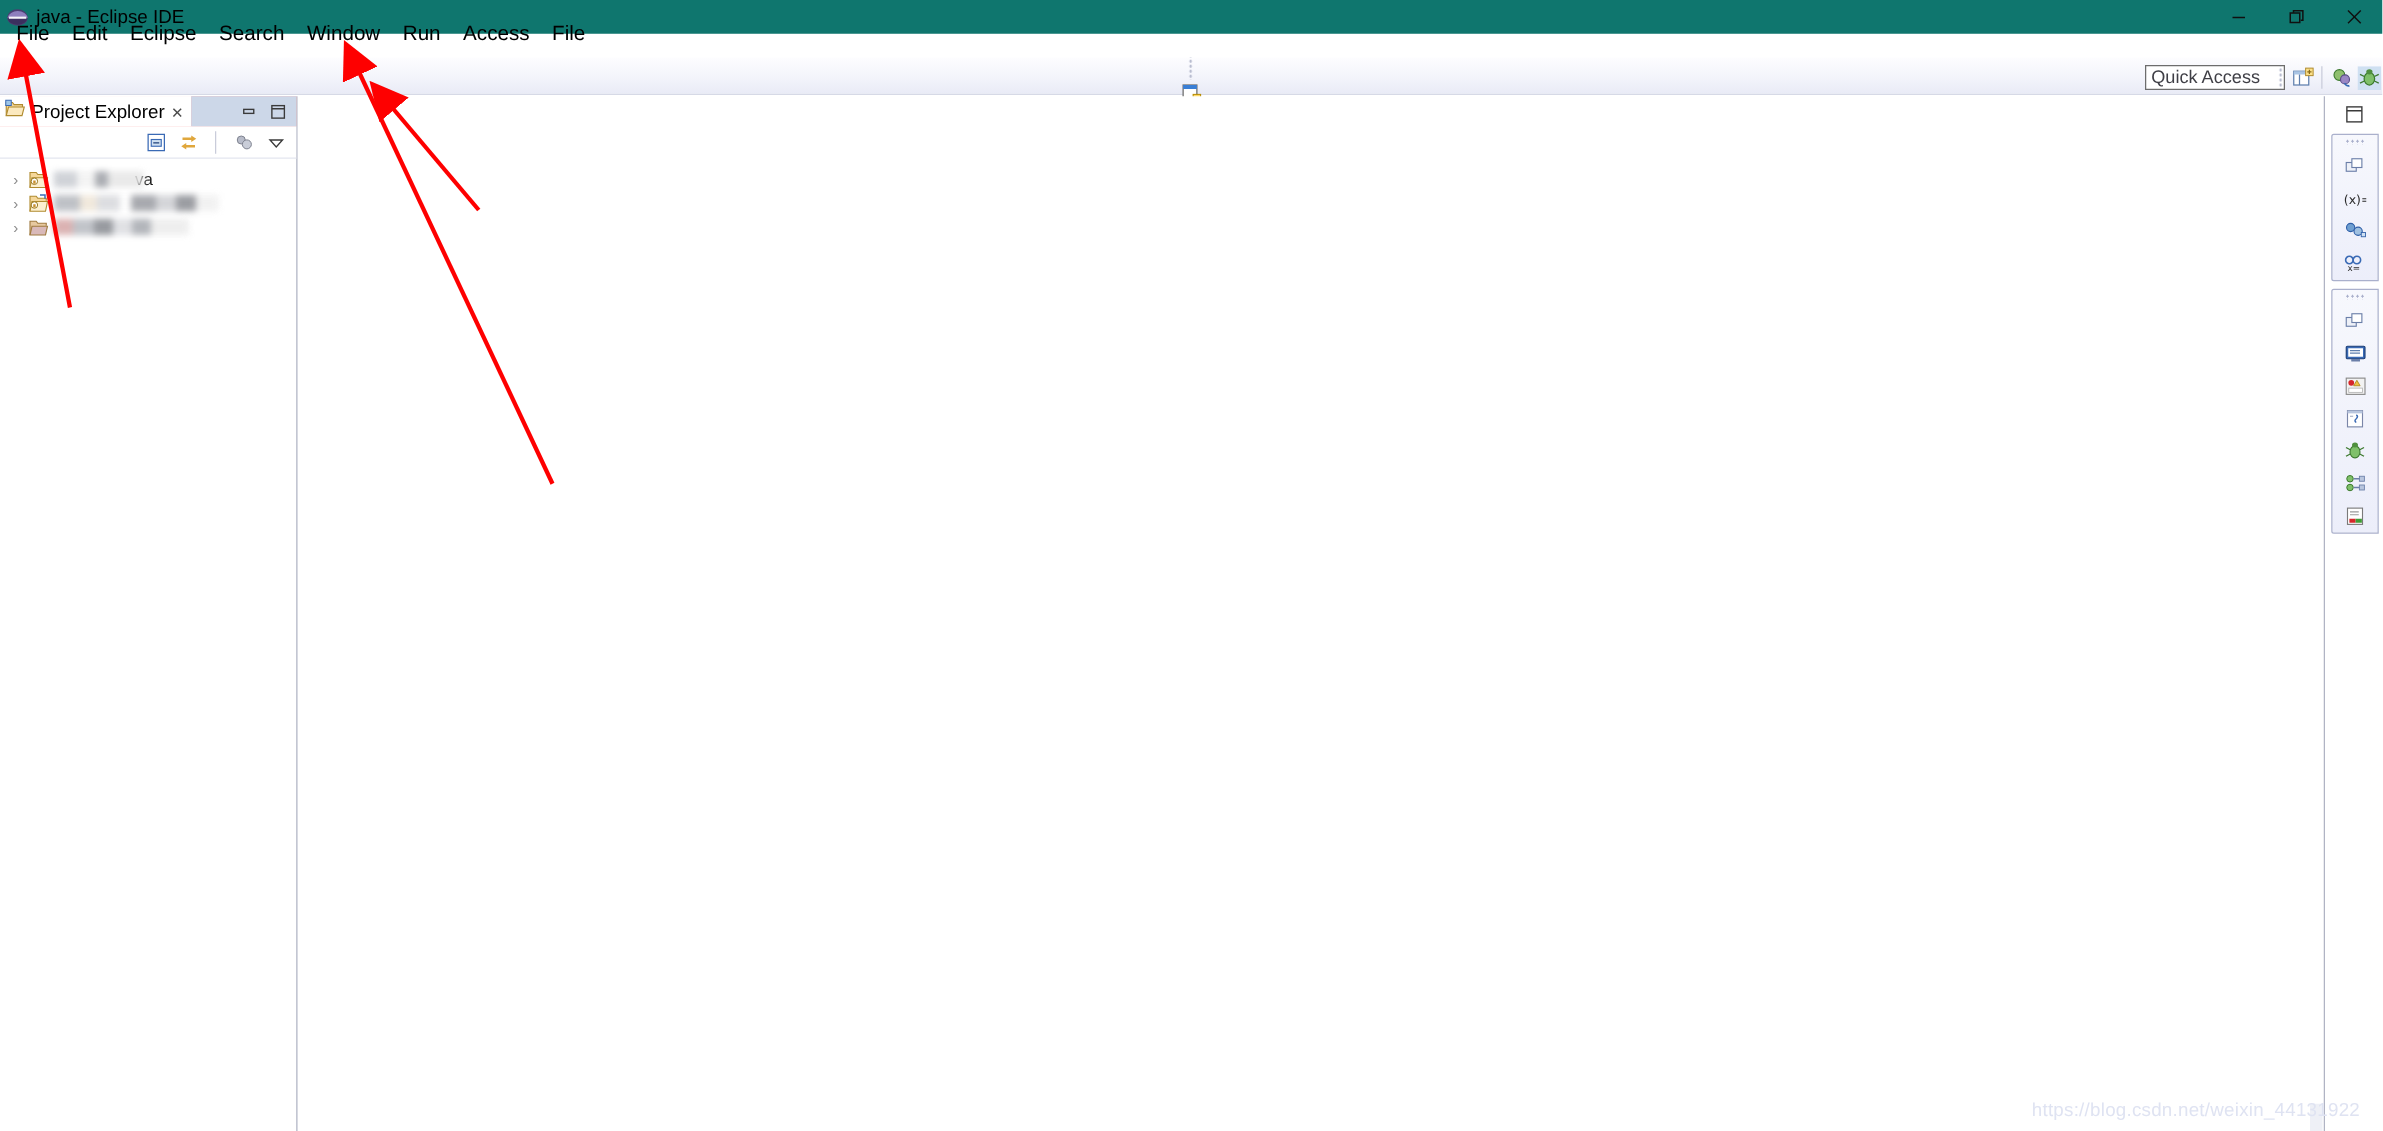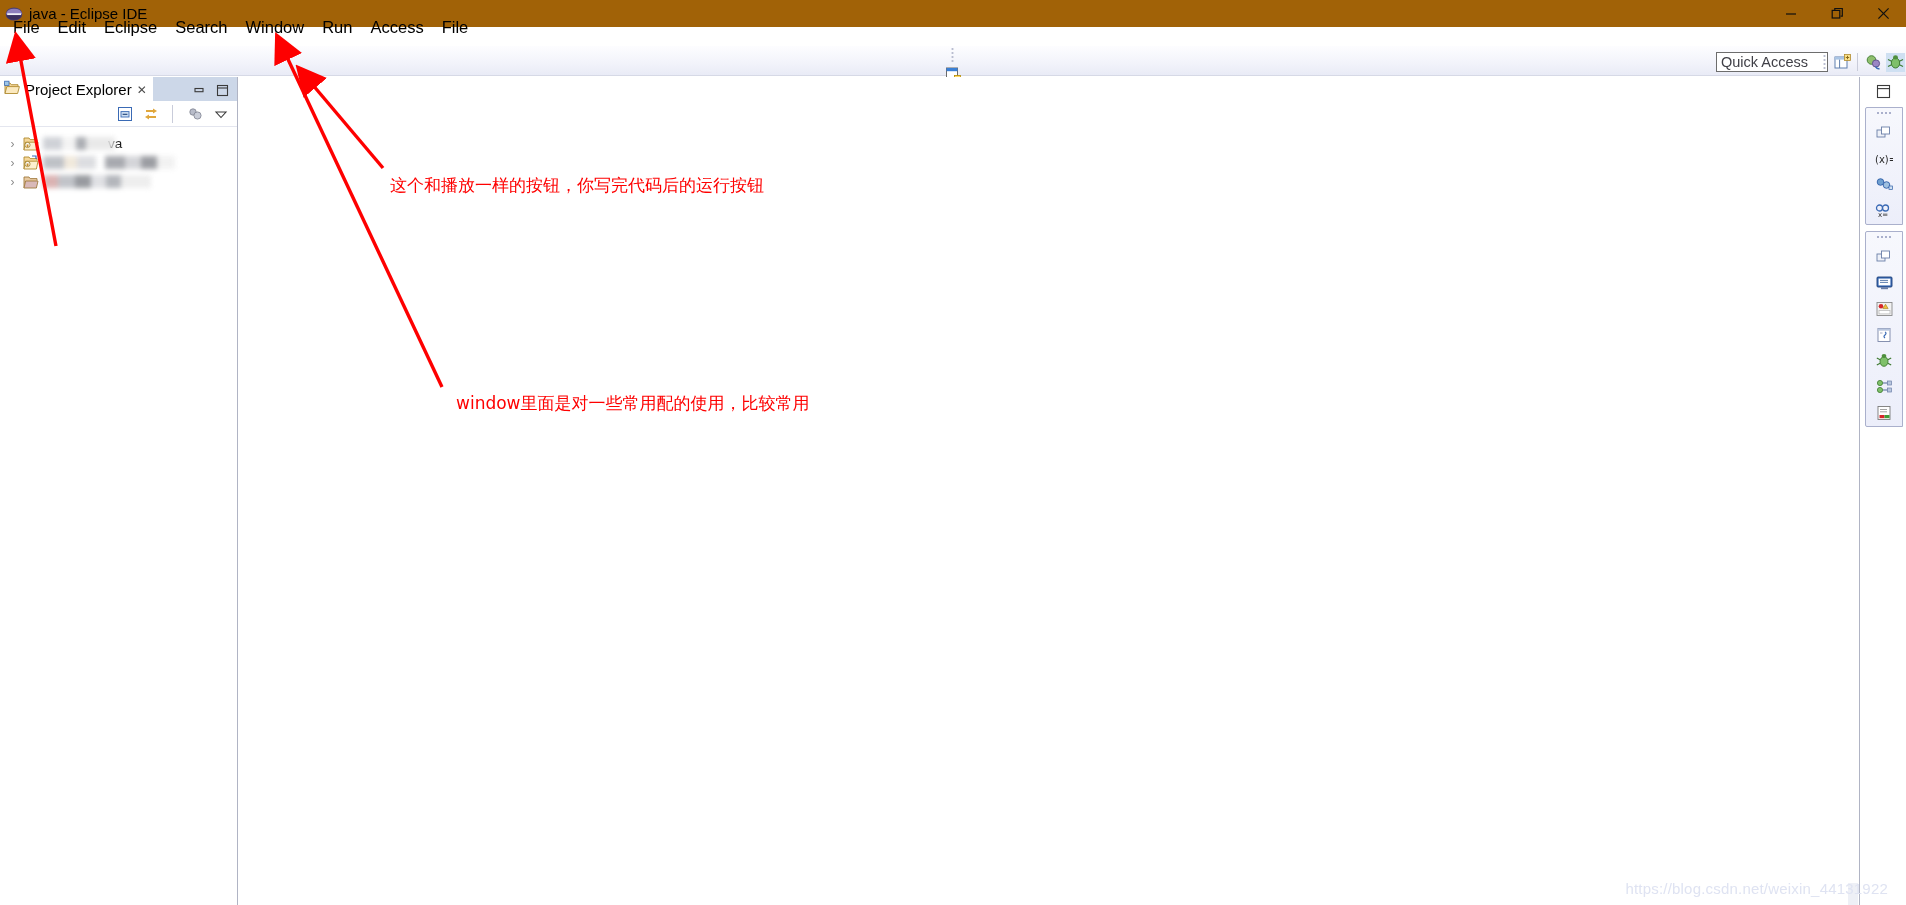--- a/index.html
+++ b/index.html
@@ -15,21 +15,21 @@
     position: relative;
     width: 1906px;
     height: 905px;
     background: #ffffff;
   }
 
   
   .titlebar {
     position: absolute; top: 0; left: 0;
     width: 1906px; height: 27px;
-    background: #a16207;
+    background: #0f766e;
     display: flex; align-items: center;
   }
   .title-icon {
     width: 18px; height: 18px;
     margin-left: 5px; margin-right: 6px;
     flex: 0 0 auto;
   }
   .title-text {
     font-size: 15px; color: #000000;
     white-space: nowrap;
@@ -808,20 +808,18 @@
       </marker>
     </defs>
 
     <line x1="383" y1="168" x2="312" y2="84" stroke="#fe0000" stroke-width="3.4" marker-end="url(#ah)"></line>
 
     <line x1="56" y1="246" x2="20" y2="56" stroke="#fe0000" stroke-width="3.4" marker-end="url(#ah)"></line>
 
     <line x1="442" y1="387" x2="286" y2="55" stroke="#fe0000" stroke-width="3.4" marker-end="url(#ah)"></line>
   </svg>
 
-  <div class="anno-text" style="left:390px; top:174px;">这个和播放一样的按钮，你写完代码后的运行按钮</div>
-
-
-  <div class="anno-text" style="left:456px; top:392px;">window里面是对一些常用配的使用，比较常用</div>
+
+
 
   <div class="watermark">https://blog.csdn.net/weixin_44131922</div>
 
 </div>
 
 </body></html>

